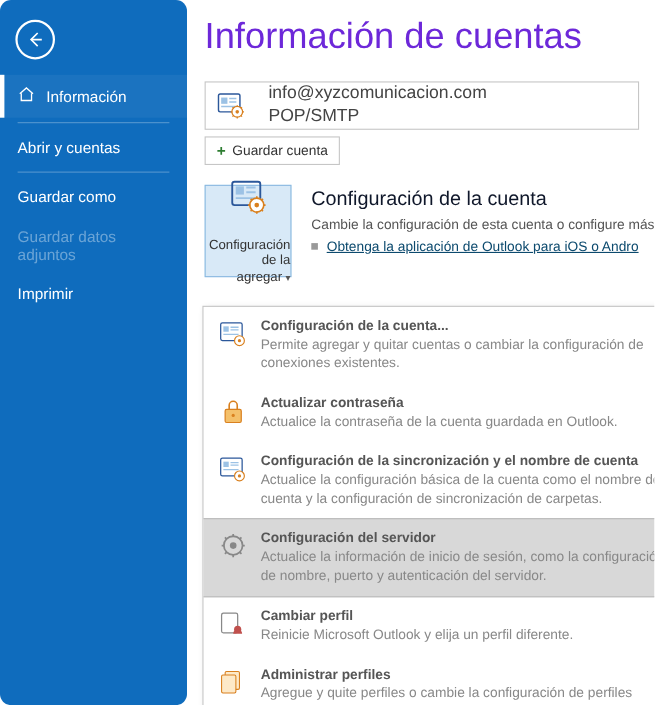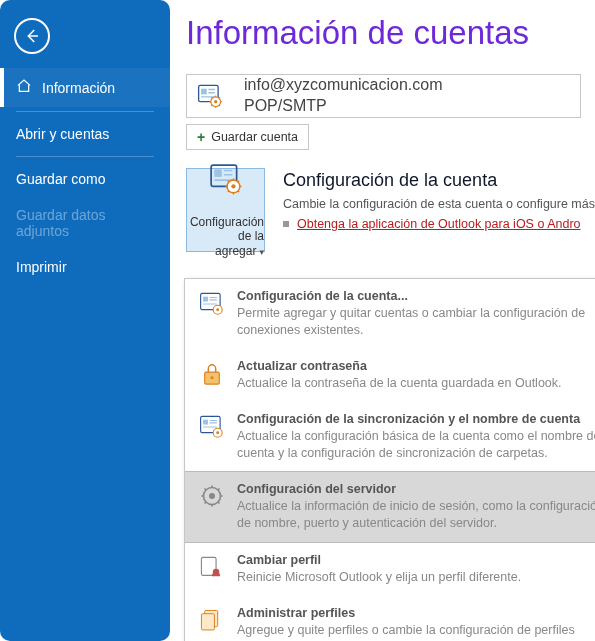--- a/index.html
+++ b/index.html
@@ -26,21 +26,21 @@
   .add-account .plus { color: #2e7d32; font-weight: bold; font-size: 14px; }
   .settings-row { display: flex; align-items: flex-start; gap: 18px; }
   .big-button { border: 1px solid #8bb9e0; background: #d8e9f7; width: 110px; height: 84px; display: flex; flex-direction: column; align-items: center; justify-content: center; gap: 16px; cursor: pointer; text-align: right; font-size: 12px; color: #333; }
   .big-button .bb-label { line-height: 1.2; }
   .big-button .caret { margin-left: 3px; font-size: 9px; color: #555; }
   .settings-text { flex: 1; font-size: 13px; color: #444; padding-top: 2px; }
   .settings-text h3 { font-size: 18px; font-weight: 400; color: #0f172a; margin-bottom: 6px; }
   .settings-text .desc { font-size: 12.5px; color: #555; margin-bottom: 6px; white-space: nowrap; text-align: center; }
   .settings-text .link-row { display: flex; align-items: center; gap: 8px; font-size: 12.5px; }
   .settings-text .sq { width: 6px; height: 6px; background: #999; display: inline-block; }
-  .settings-text a { color: #b91c1c; text-decoration: underline; cursor: pointer; }
+  .settings-text a { color: #0c4a6e; text-decoration: underline; cursor: pointer; }
   .more-text { position: absolute; top: 310px; right: 4px; font-size: 12.5px; color: #555; }
   .more-text-2 { position: absolute; top: 430px; right: 4px; font-size: 12.5px; color: #555; line-height: 1.6; text-align:left;}
   
   .dropdown { position: absolute; top: 278px; left: 14px; width: 440px; background: #fff; border: 1px solid #c6c6c6; box-shadow: 2px 2px 6px rgba(0,0,0,0.15); font-size: 12.5px; z-index: 10; }
   .dd-item { display: flex; align-items: flex-start; gap: 10px; padding: 10px 12px; cursor: pointer; }
   .dd-item.hover { background: #d8d8d8; border-top:1px solid #bbb; border-bottom:1px solid #bbb;}
   .dd-icon { width: 30px; display: flex; justify-content: center; padding-top: 2px; flex-shrink: 0; }
   .dd-text .dd-title { color: #555; font-weight: 600; margin-bottom: 2px; }
   .dd-text .dd-desc { color: #888; line-height: 1.35; }
 </style>

